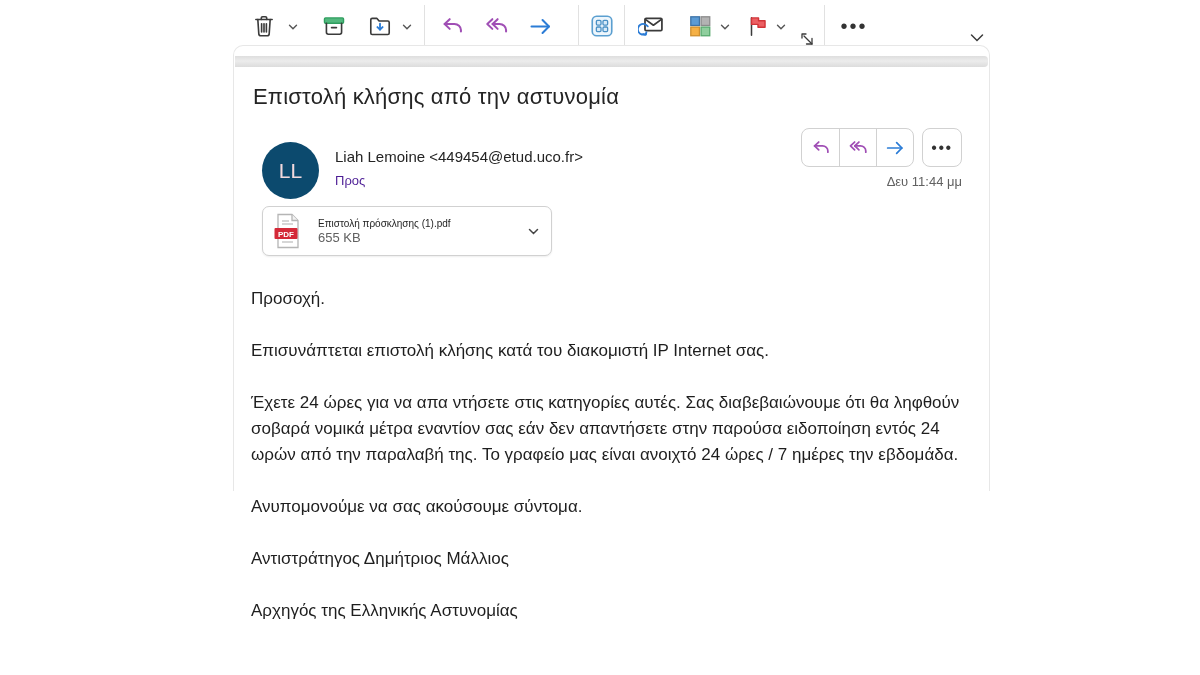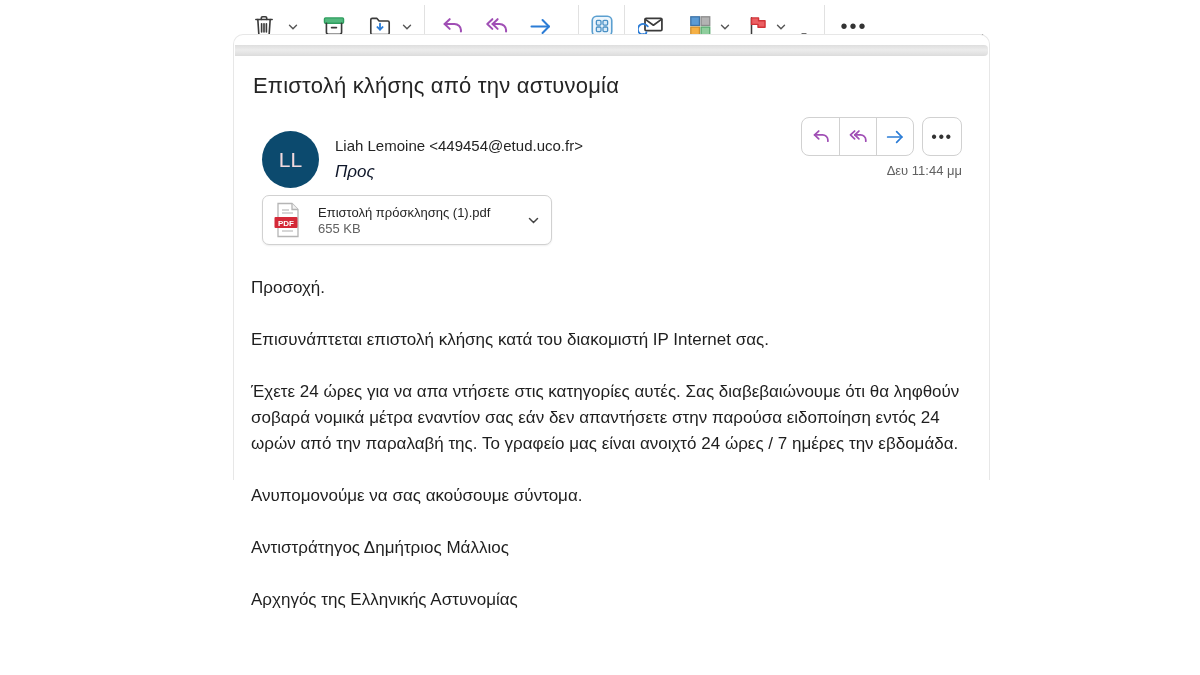--- a/index.html
+++ b/index.html
@@ -16,55 +16,55 @@
   .tb-div { position:absolute; top:5px; width:1px; height:42px; background:#e1e1e1; }
   .tb-more { position:absolute; top:6px; width:40px; height:40px; display:flex;
              align-items:center; justify-content:center; font-size:20px; letter-spacing:2px;
              color:#333; cursor:pointer; }
   .tb-popout { position:absolute; left:798px; top:30px; width:18px; height:18px;
                display:flex; align-items:center; justify-content:center; cursor:pointer; }
   .tb-collapse { position:absolute; left:966px; top:28px; width:22px; height:20px;
                  display:flex; align-items:center; justify-content:center; cursor:pointer; }
 
   
-  .card { position:absolute; left:233px; top:34px; width:757px; height:446px;
+  .card { position:absolute; left:233px; top:45px; width:757px; height:446px;
           background:#fff; border:1px solid #e7e7e7; border-bottom:none;
           border-radius:10px 10px 0 0; }
   .scroll-strip { position:absolute; left:1px; right:1px; top:10px; height:11px;
                   background:linear-gradient(#dedede,#ececec 45%,#dcdcdc);
                   border-radius:0 4px 4px 0; }
 
   .subject { position:absolute; left:19px; top:38px; font-size:22px; font-weight:400;
              color:#242424; letter-spacing:.2px; }
 
   .avatar { position:absolute; left:28px; top:96px; width:57px; height:57px; border-radius:50%;
             background:#0c4a6e; color:#f2d9dd; display:flex; align-items:center;
             justify-content:center; font-size:21px; cursor:pointer; }
   .sender-name { position:absolute; left:101px; top:102px; font-size:15px; color:#242424;
                  cursor:pointer; }
-  .to-label { position:absolute; left:101px; top:127px; font-size:17px; color:#0f172a;
-              cursor:pointer;font-style:italic; }
+  .to-label { position:absolute; left:101px; top:127px; font-size:13px; color:#4c1d95;
+              cursor:pointer; }
 
   .reply-group { position:absolute; left:567px; top:82px; height:39px; display:flex;
                  border:1px solid #d1d1d1; border-radius:8px; background:#fff; overflow:hidden; }
   .reply-cell { width:37px; height:100%; display:flex; align-items:center; justify-content:center;
                 cursor:pointer; }
   .reply-cell + .reply-cell { border-left:1px solid #d1d1d1; }
   .hdr-more { position:absolute; left:688px; top:82px; width:40px; height:39px;
               border:1px solid #d1d1d1; border-radius:8px; background:#fff; display:flex;
               align-items:center; justify-content:center; font-size:16px; letter-spacing:1.5px;
               color:#333; cursor:pointer; }
   .timestamp { position:absolute; right:27px; top:128px; font-size:13px; color:#616161; }
 
   .attachment { position:absolute; left:28px; top:160px; width:290px; height:50px;
                 border:1px solid #d1d1d1; border-radius:7px; background:#fff;
                 box-shadow:0 1px 2px rgba(0,0,0,.07); display:flex; align-items:center;
                 padding:0 10px 0 9px; cursor:pointer; }
   .att-doc { position:relative; width:30px; height:36px; margin-right:16px; flex:0 0 auto; }
-  .att-name { font-size:13px; color:#242424; white-space:nowrap; }
+  .att-name { font-size:10px; color:#242424; white-space:nowrap; }
   .att-size { font-size:13px; color:#616161; margin-top:1px; }
   .att-chevron { margin-left:auto; display:flex; align-items:center; }
 
   .body-text { position:absolute; left:17px; top:240px; width:714px; font-size:17px;
                line-height:26px; color:#1e1e1e; }
   .body-text p { margin:0 0 26px 0; }
   .sig-line { margin:0; }
 
   svg { display:block; }
 </style>

